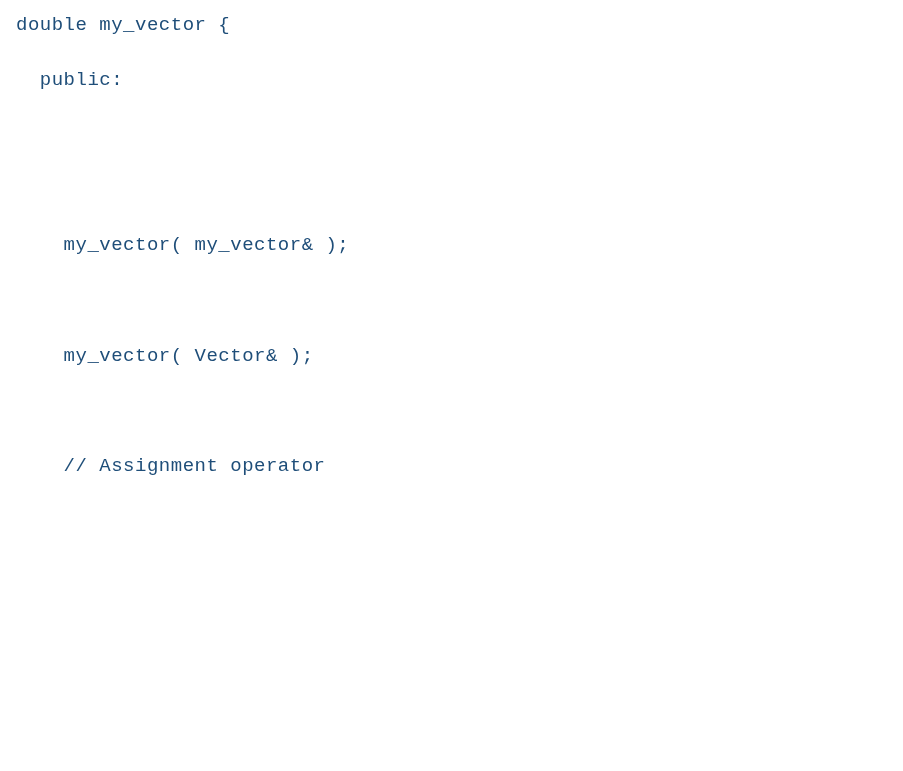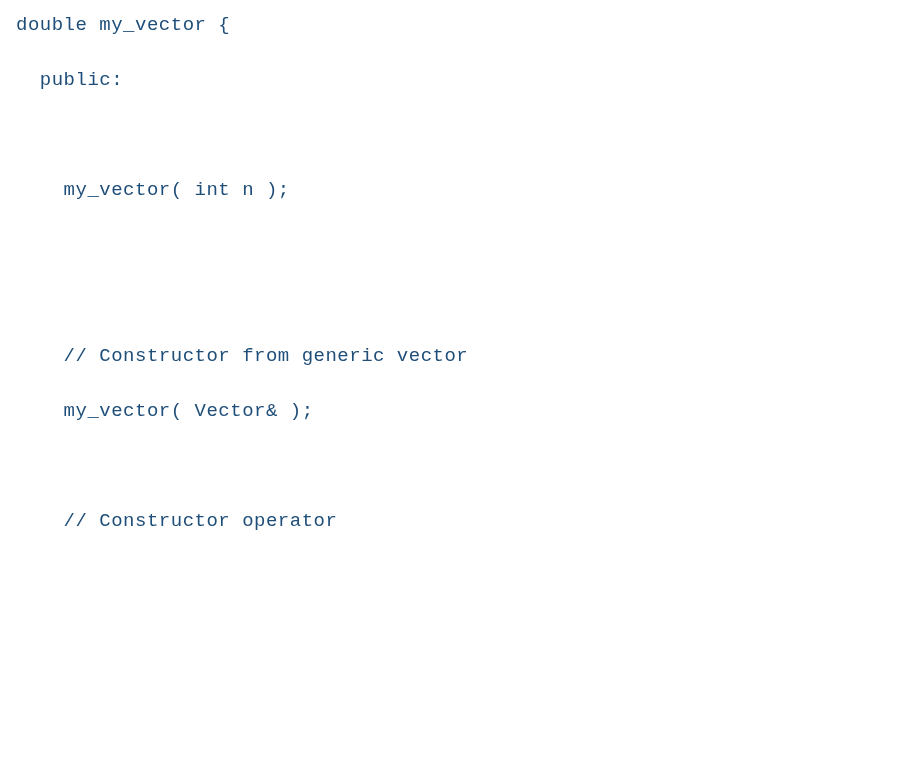--- a/index.html
+++ b/index.html
@@ -27,27 +27,26 @@
       display: block;
       min-height: 1.45em;
     }
   </style>
 </head>
 <body>
 
 <pre class="code-block"><span class="line">double my_vector {</span>
 <span class="line">  public:</span>
 <span class="line"></span>
-<span class="line">    my_vector( int n );</span>
 <span class="line"></span>
+<span class="line">    my_vector( my_vector&amp; );</span>
 <span class="line"></span>
-<span class="line">    // Constructor from generic vector</span>
 <span class="line">    my_vector( Vector&amp; );</span>
 <span class="line"></span>
-<span class="line">    // Constructor operator</span>
+<span class="line">    // Assignment operator</span>
 
 
 
 
 
 
 
 
 
 

